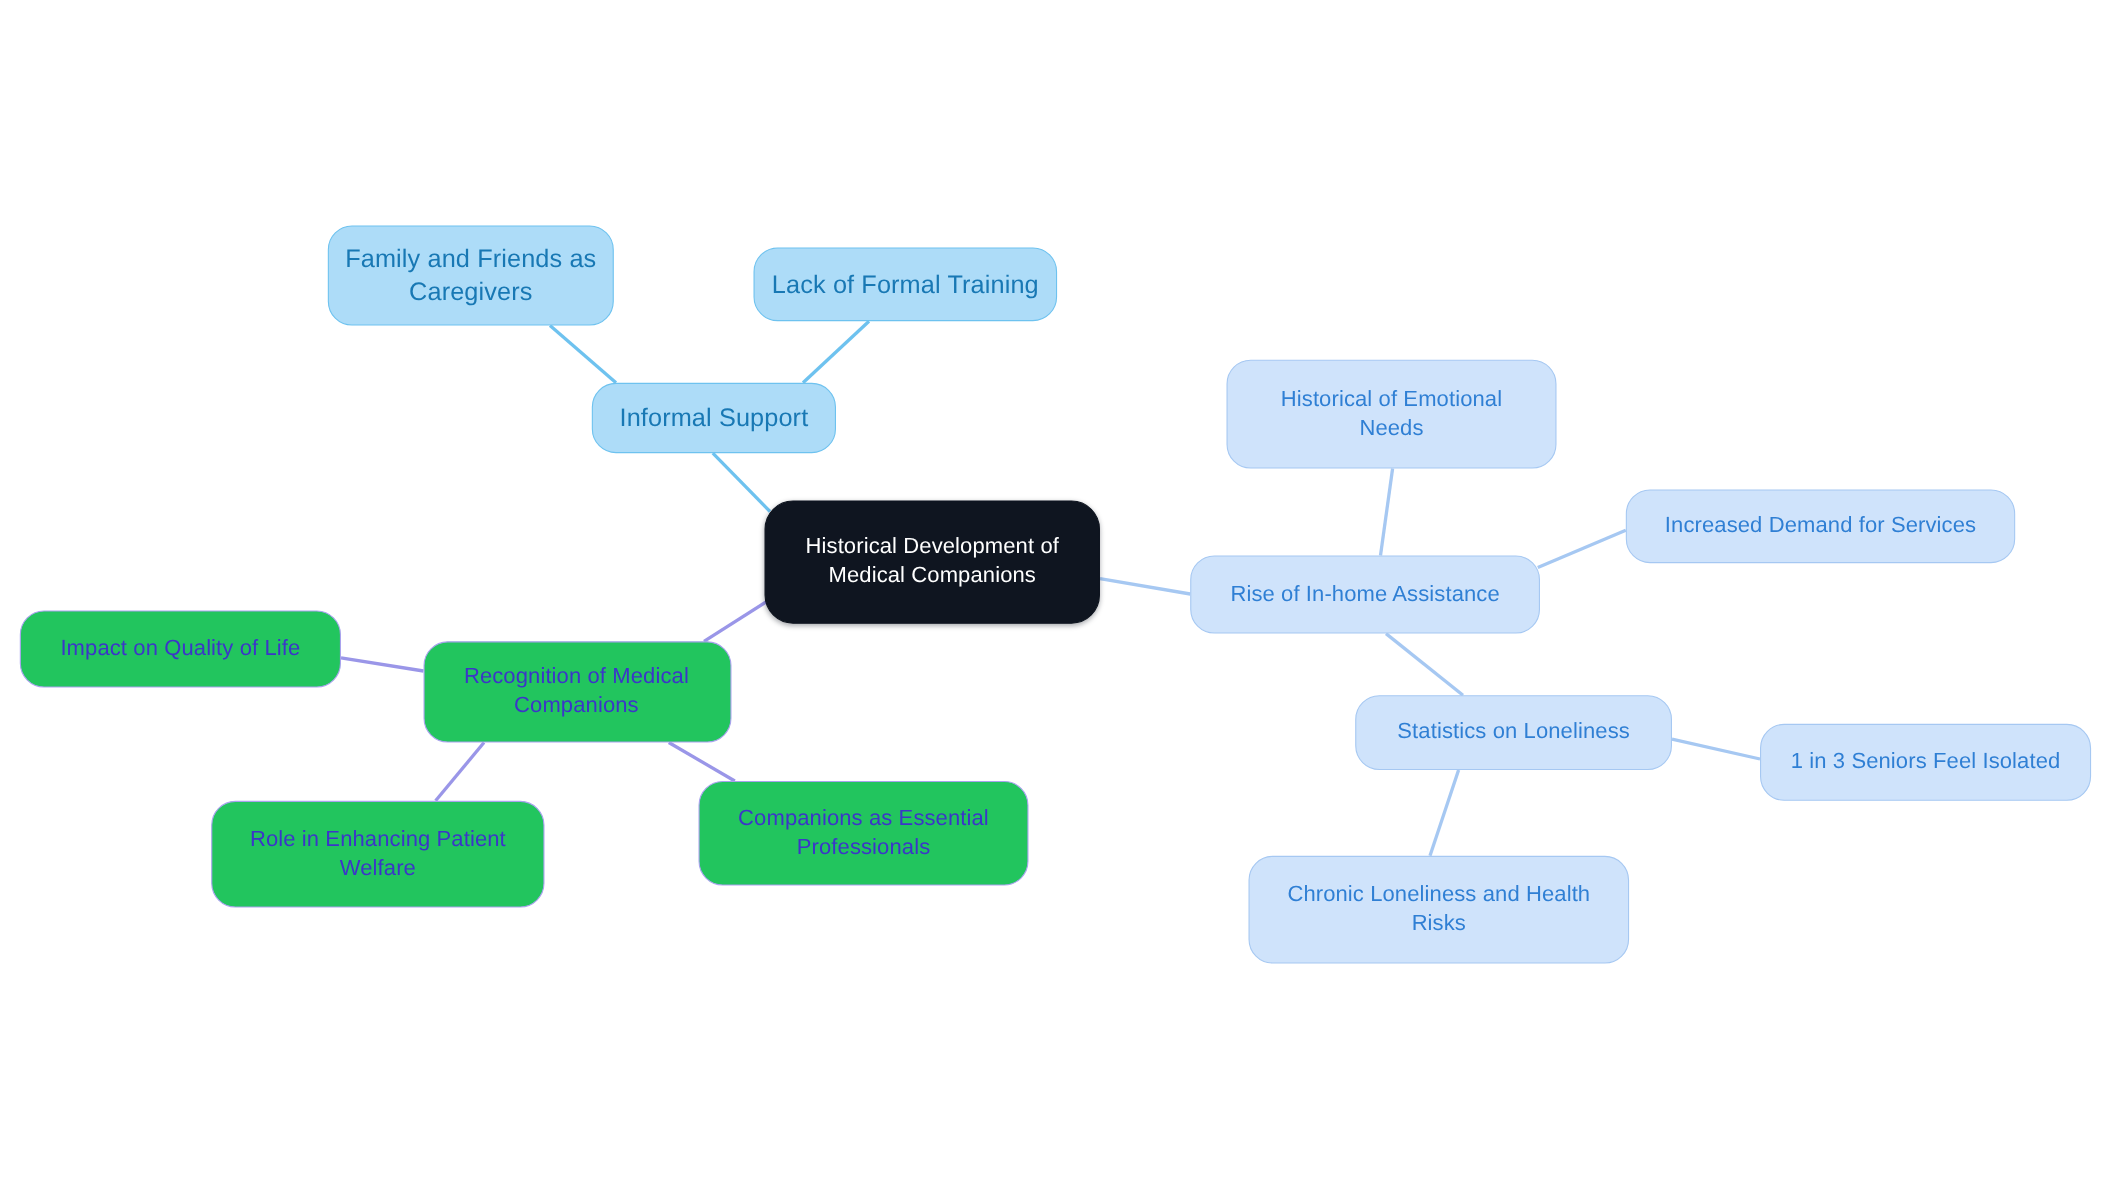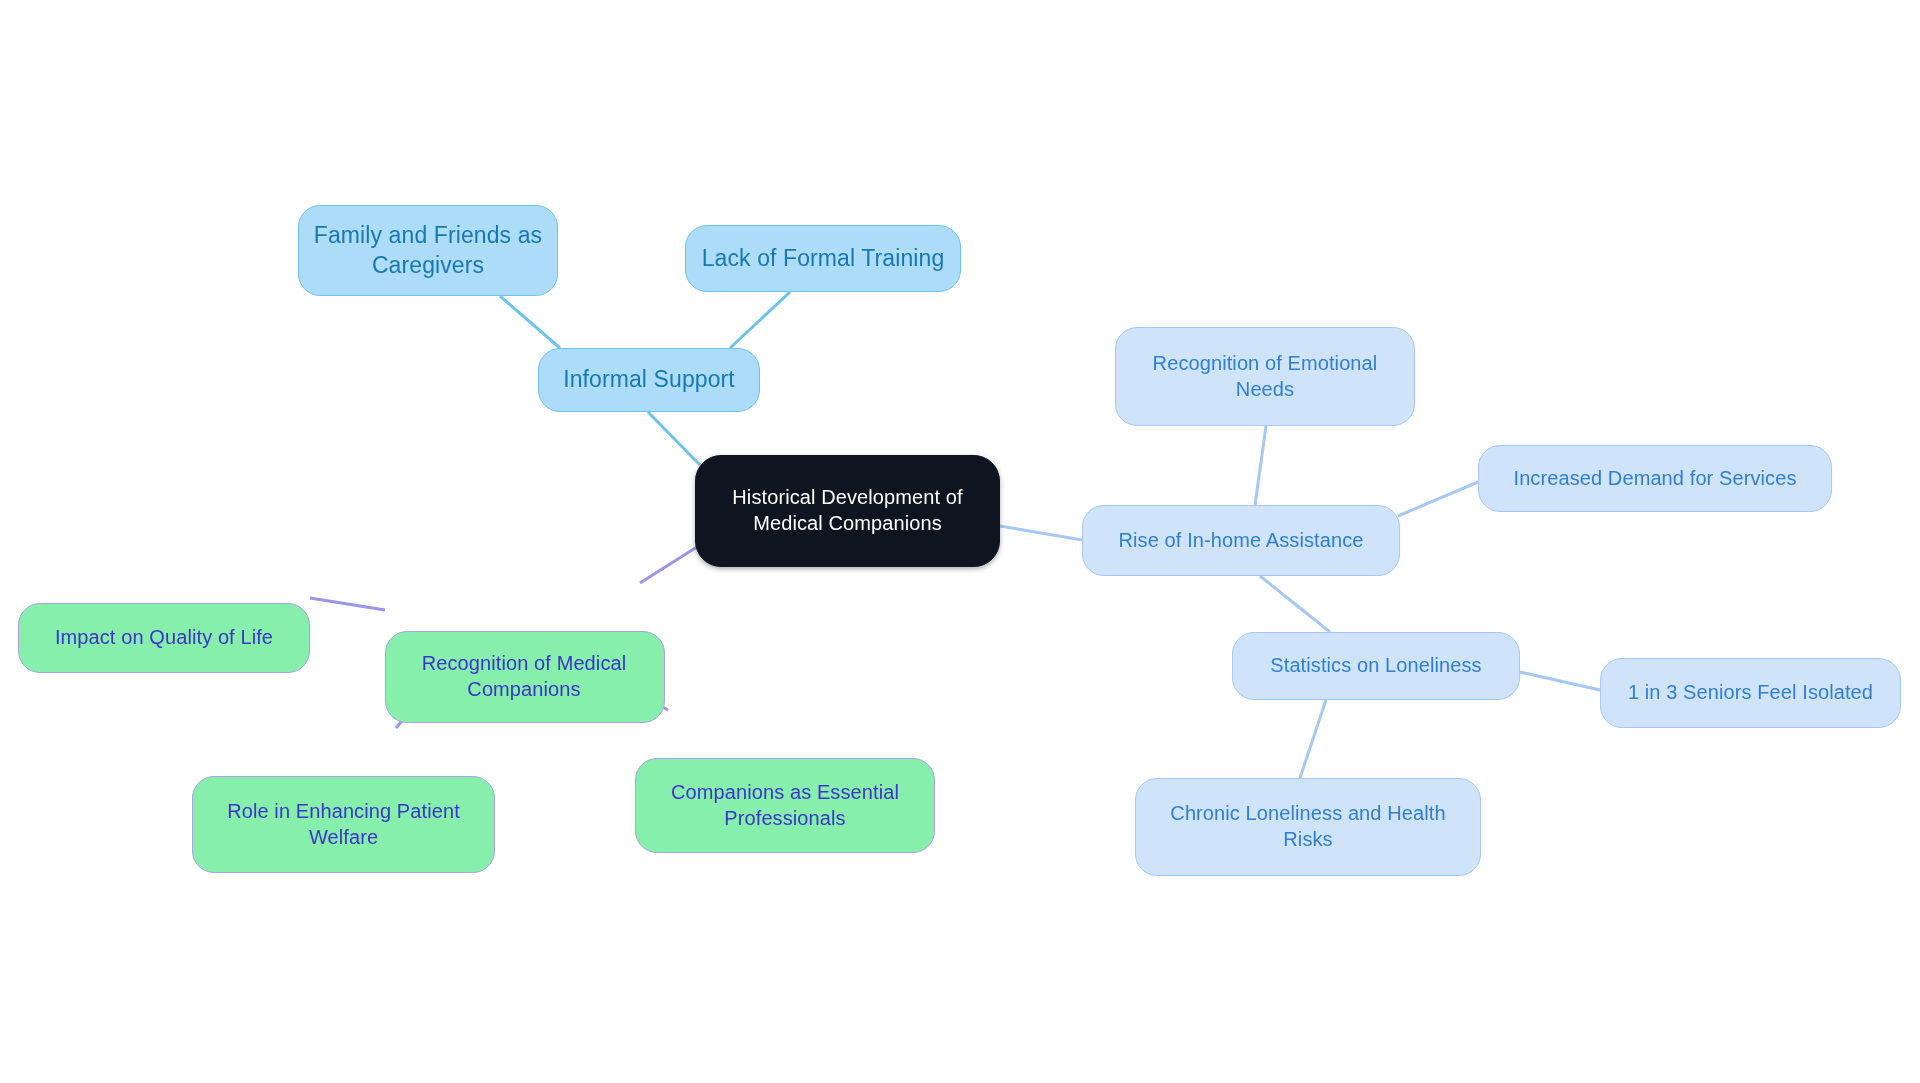--- a/index.html
+++ b/index.html
@@ -64,25 +64,24 @@
   }
   
   .n-blue {
     background: #cfe3fb;
     border-color: #a6c8f2;
     color: #2f7fd4;
     font-size: 20px;
   }
   
   .n-purple {
-    background: #86efac;
+    background: #22c55e;
     border-color: #a9a2ee;
     color: #3c35c9;
     font-size: 20px;
-    margin-top: 48px;
   }
 </style>
 </head>
 <body>
 
 <div id="canvas">
 
   <svg id="edges" viewBox="0 0 1920 1083" xmlns="http://www.w3.org/2000/svg">
 
     <path d="M 700 465 L 648 412" stroke="#6ec2ef" stroke-width="3" fill="none"></path>
@@ -128,21 +127,21 @@
 
   <div class="node n-sky" style="left:685px; top:225px; width:276px; height:67px;">
     <span class="node-label">Lack of Formal Training</span>
   </div>
 
   <div class="node n-blue" style="left:1082px; top:505px; width:318px; height:71px;">
     <span class="node-label">Rise of In-home Assistance</span>
   </div>
 
   <div class="node n-blue" style="left:1115px; top:327px; width:300px; height:99px;">
-    <span class="node-label">Recognition of Emotional
+    <span class="node-label">Historical of Emotional
 Needs</span>
   </div>
 
   <div class="node n-blue" style="left:1478px; top:445px; width:354px; height:67px;">
     <span class="node-label">Increased Demand for Services</span>
   </div>
 
   <div class="node n-blue" style="left:1232px; top:632px; width:288px; height:68px;">
     <span class="node-label">Statistics on Loneliness</span>
   </div>

